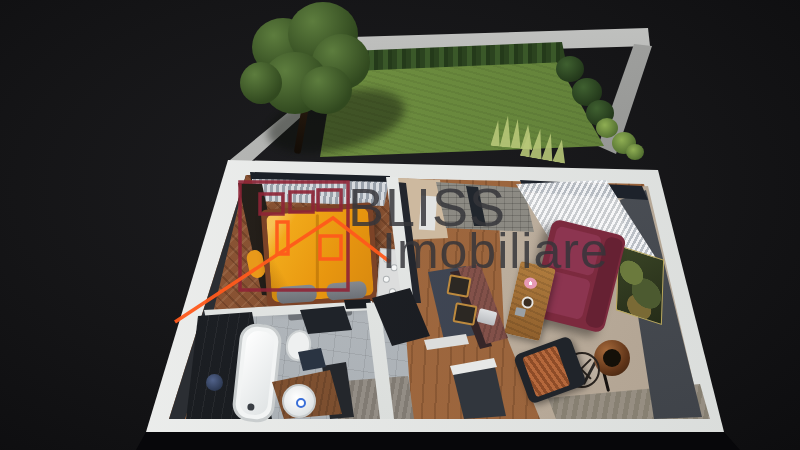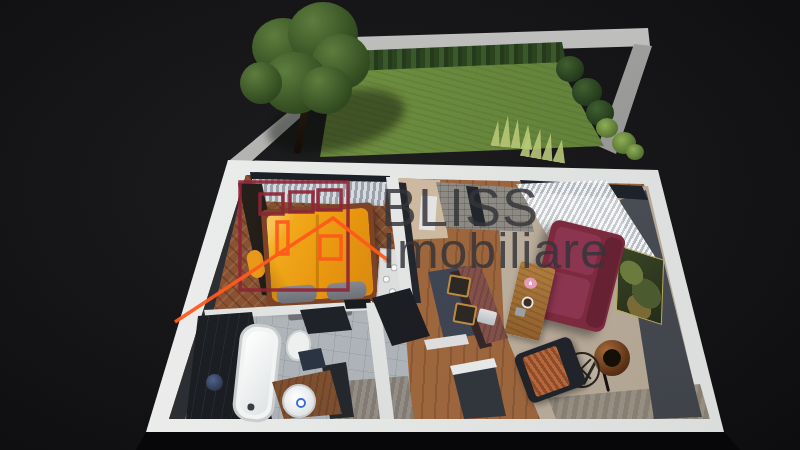--- a/index.html
+++ b/index.html
@@ -177,21 +177,21 @@
   .artwork{left:617px;top:252px;width:44px;height:64px;transform:skewY(16deg) rotate(2deg);
     border:1px solid #b9a75a;
     background:
       radial-gradient(circle at 30% 35%, #6b7a3d 0 22%, transparent 23%),
       radial-gradient(circle at 65% 60%, #4c5a30 0 30%, transparent 31%),
       radial-gradient(circle at 50% 85%, #7a6a35 0 20%, transparent 21%),
       linear-gradient(140deg,#3a4526,#252c18);}
 
   
   .wm-text{position:absolute;color:rgba(52,52,57,.84);line-height:1;letter-spacing:1px;}
-  .wm-1{left:381px;top:180px;font-size:54px;}
+  .wm-1{left:348px;top:180px;font-size:54px;}
   .wm-2{left:382px;top:226px;font-size:50px;}
   .logo-svg{position:absolute;left:160px;top:170px;width:250px;height:170px;}
 </style>
 </head>
 <body>
 
 <div class="scene">
 
   <div class="layer garden-left-wall"></div>
   <div class="layer garden-back-wall"></div>

